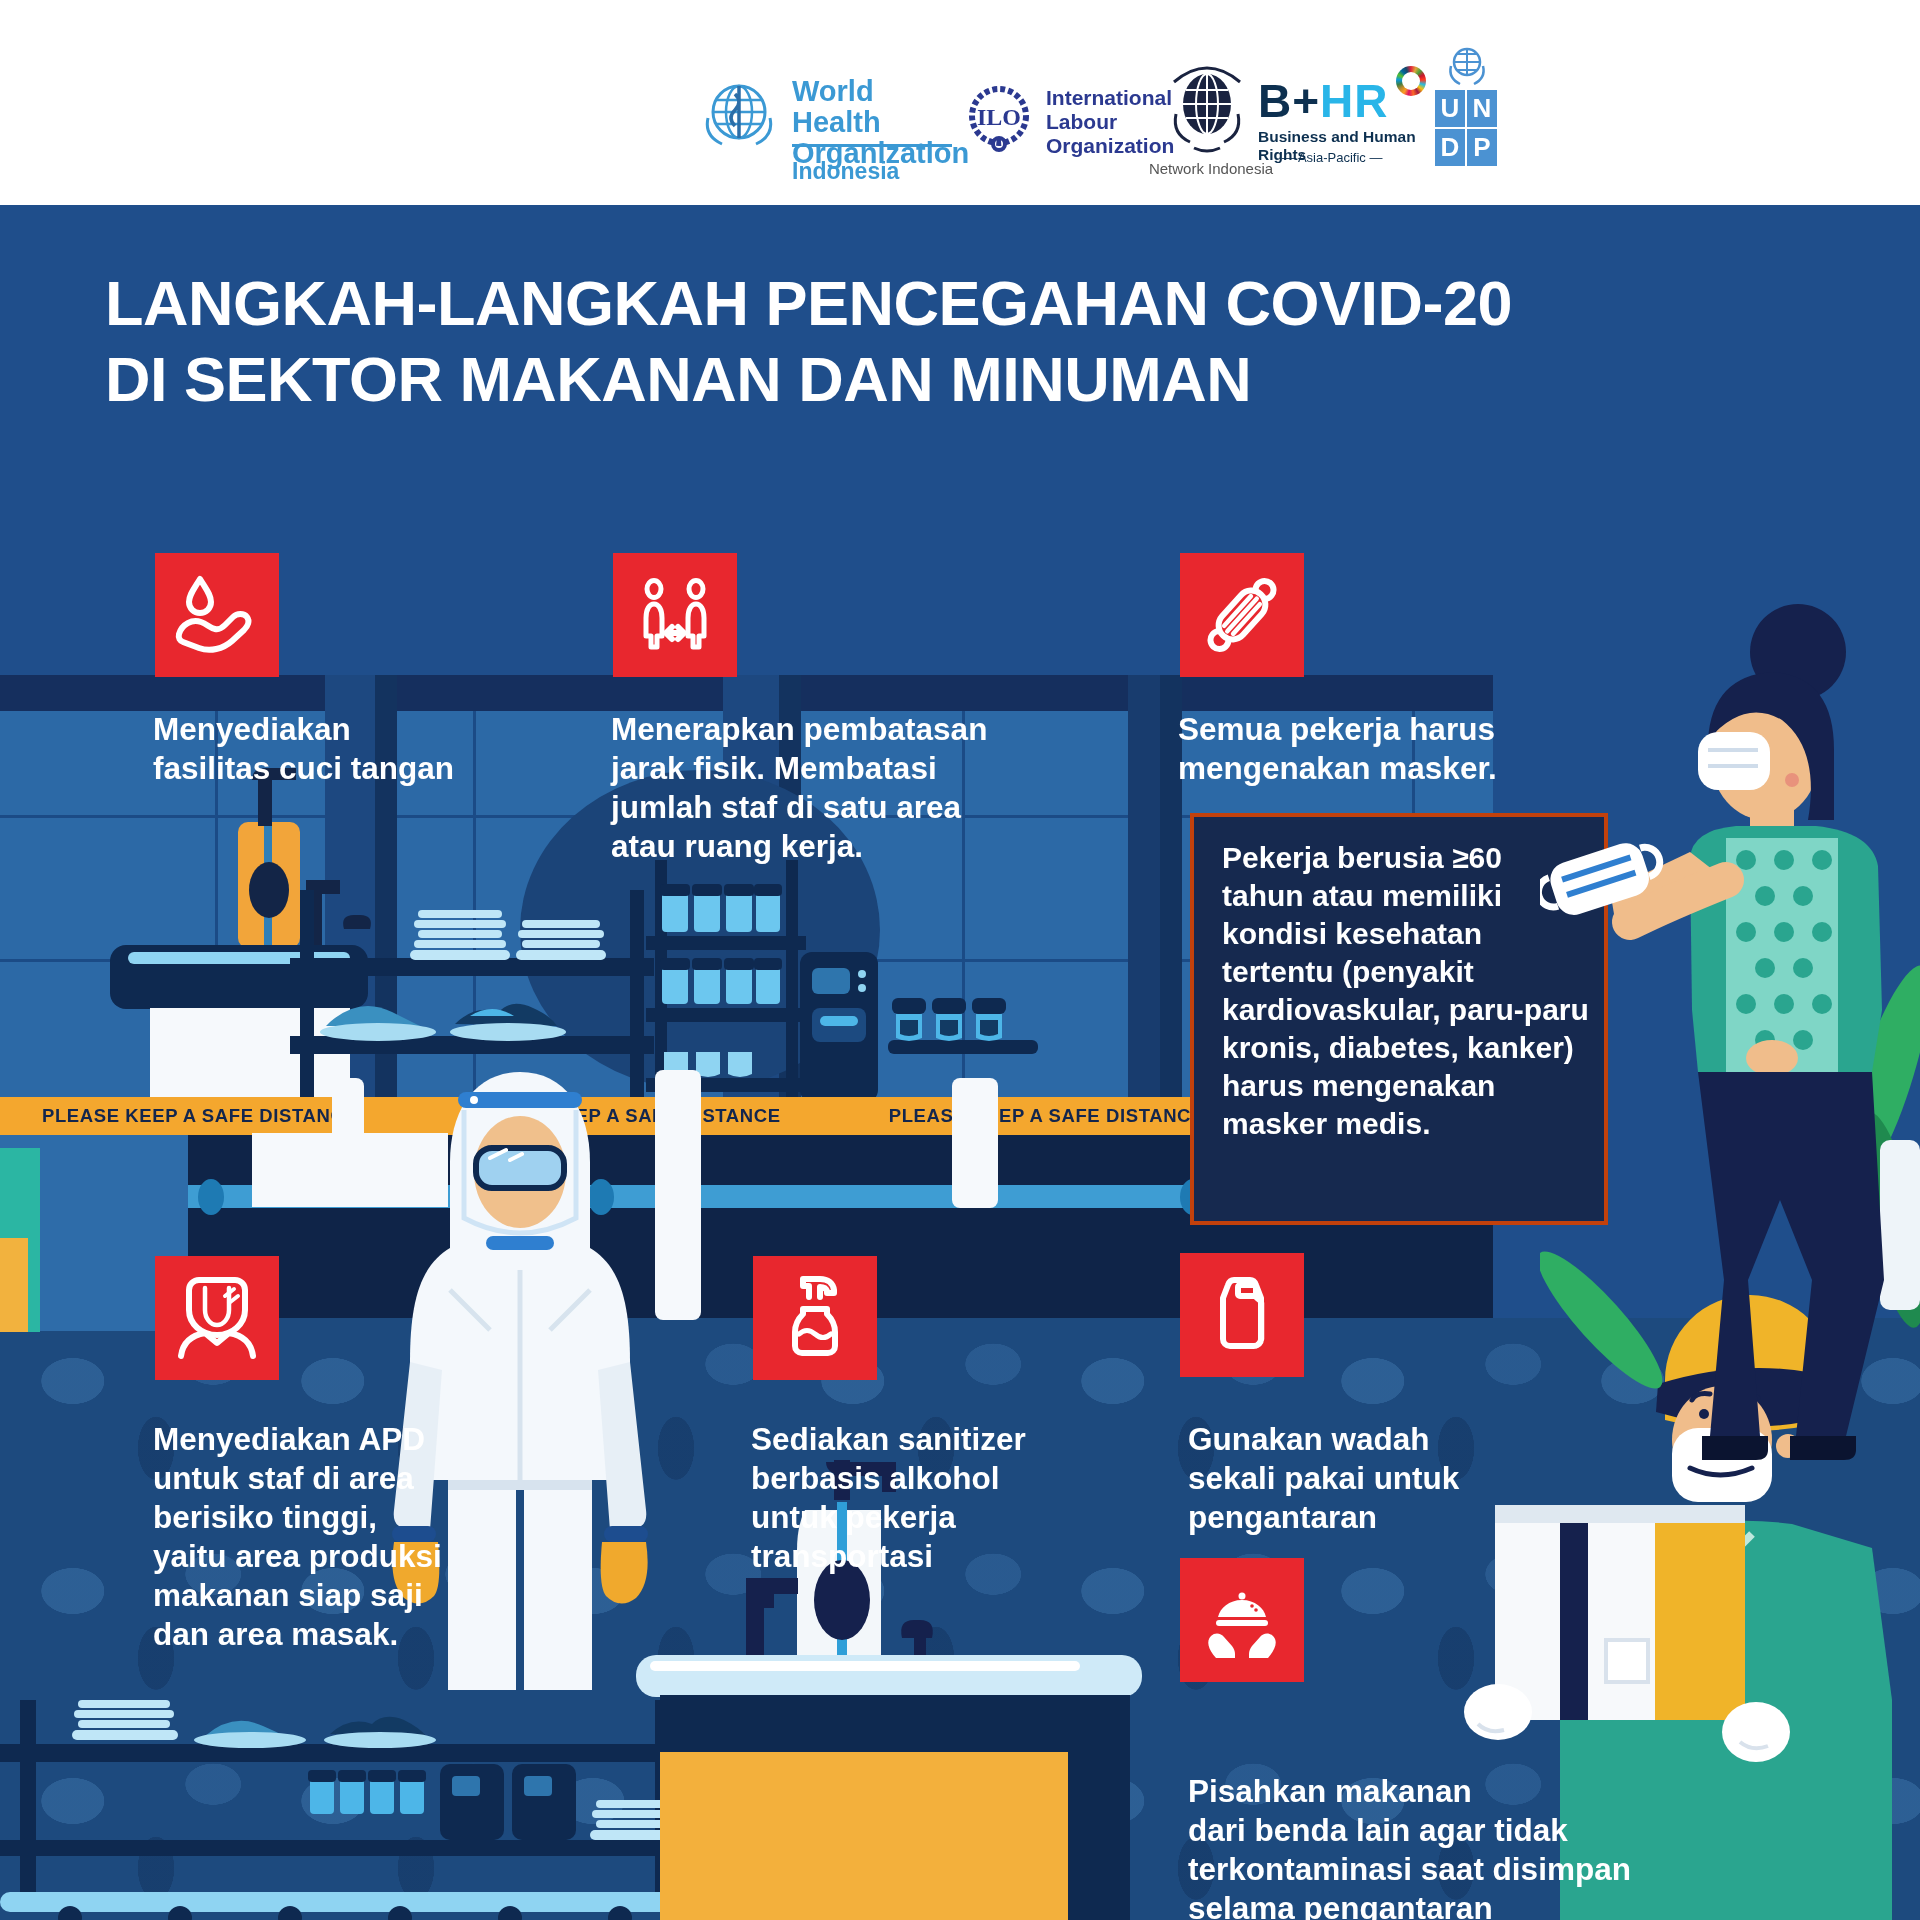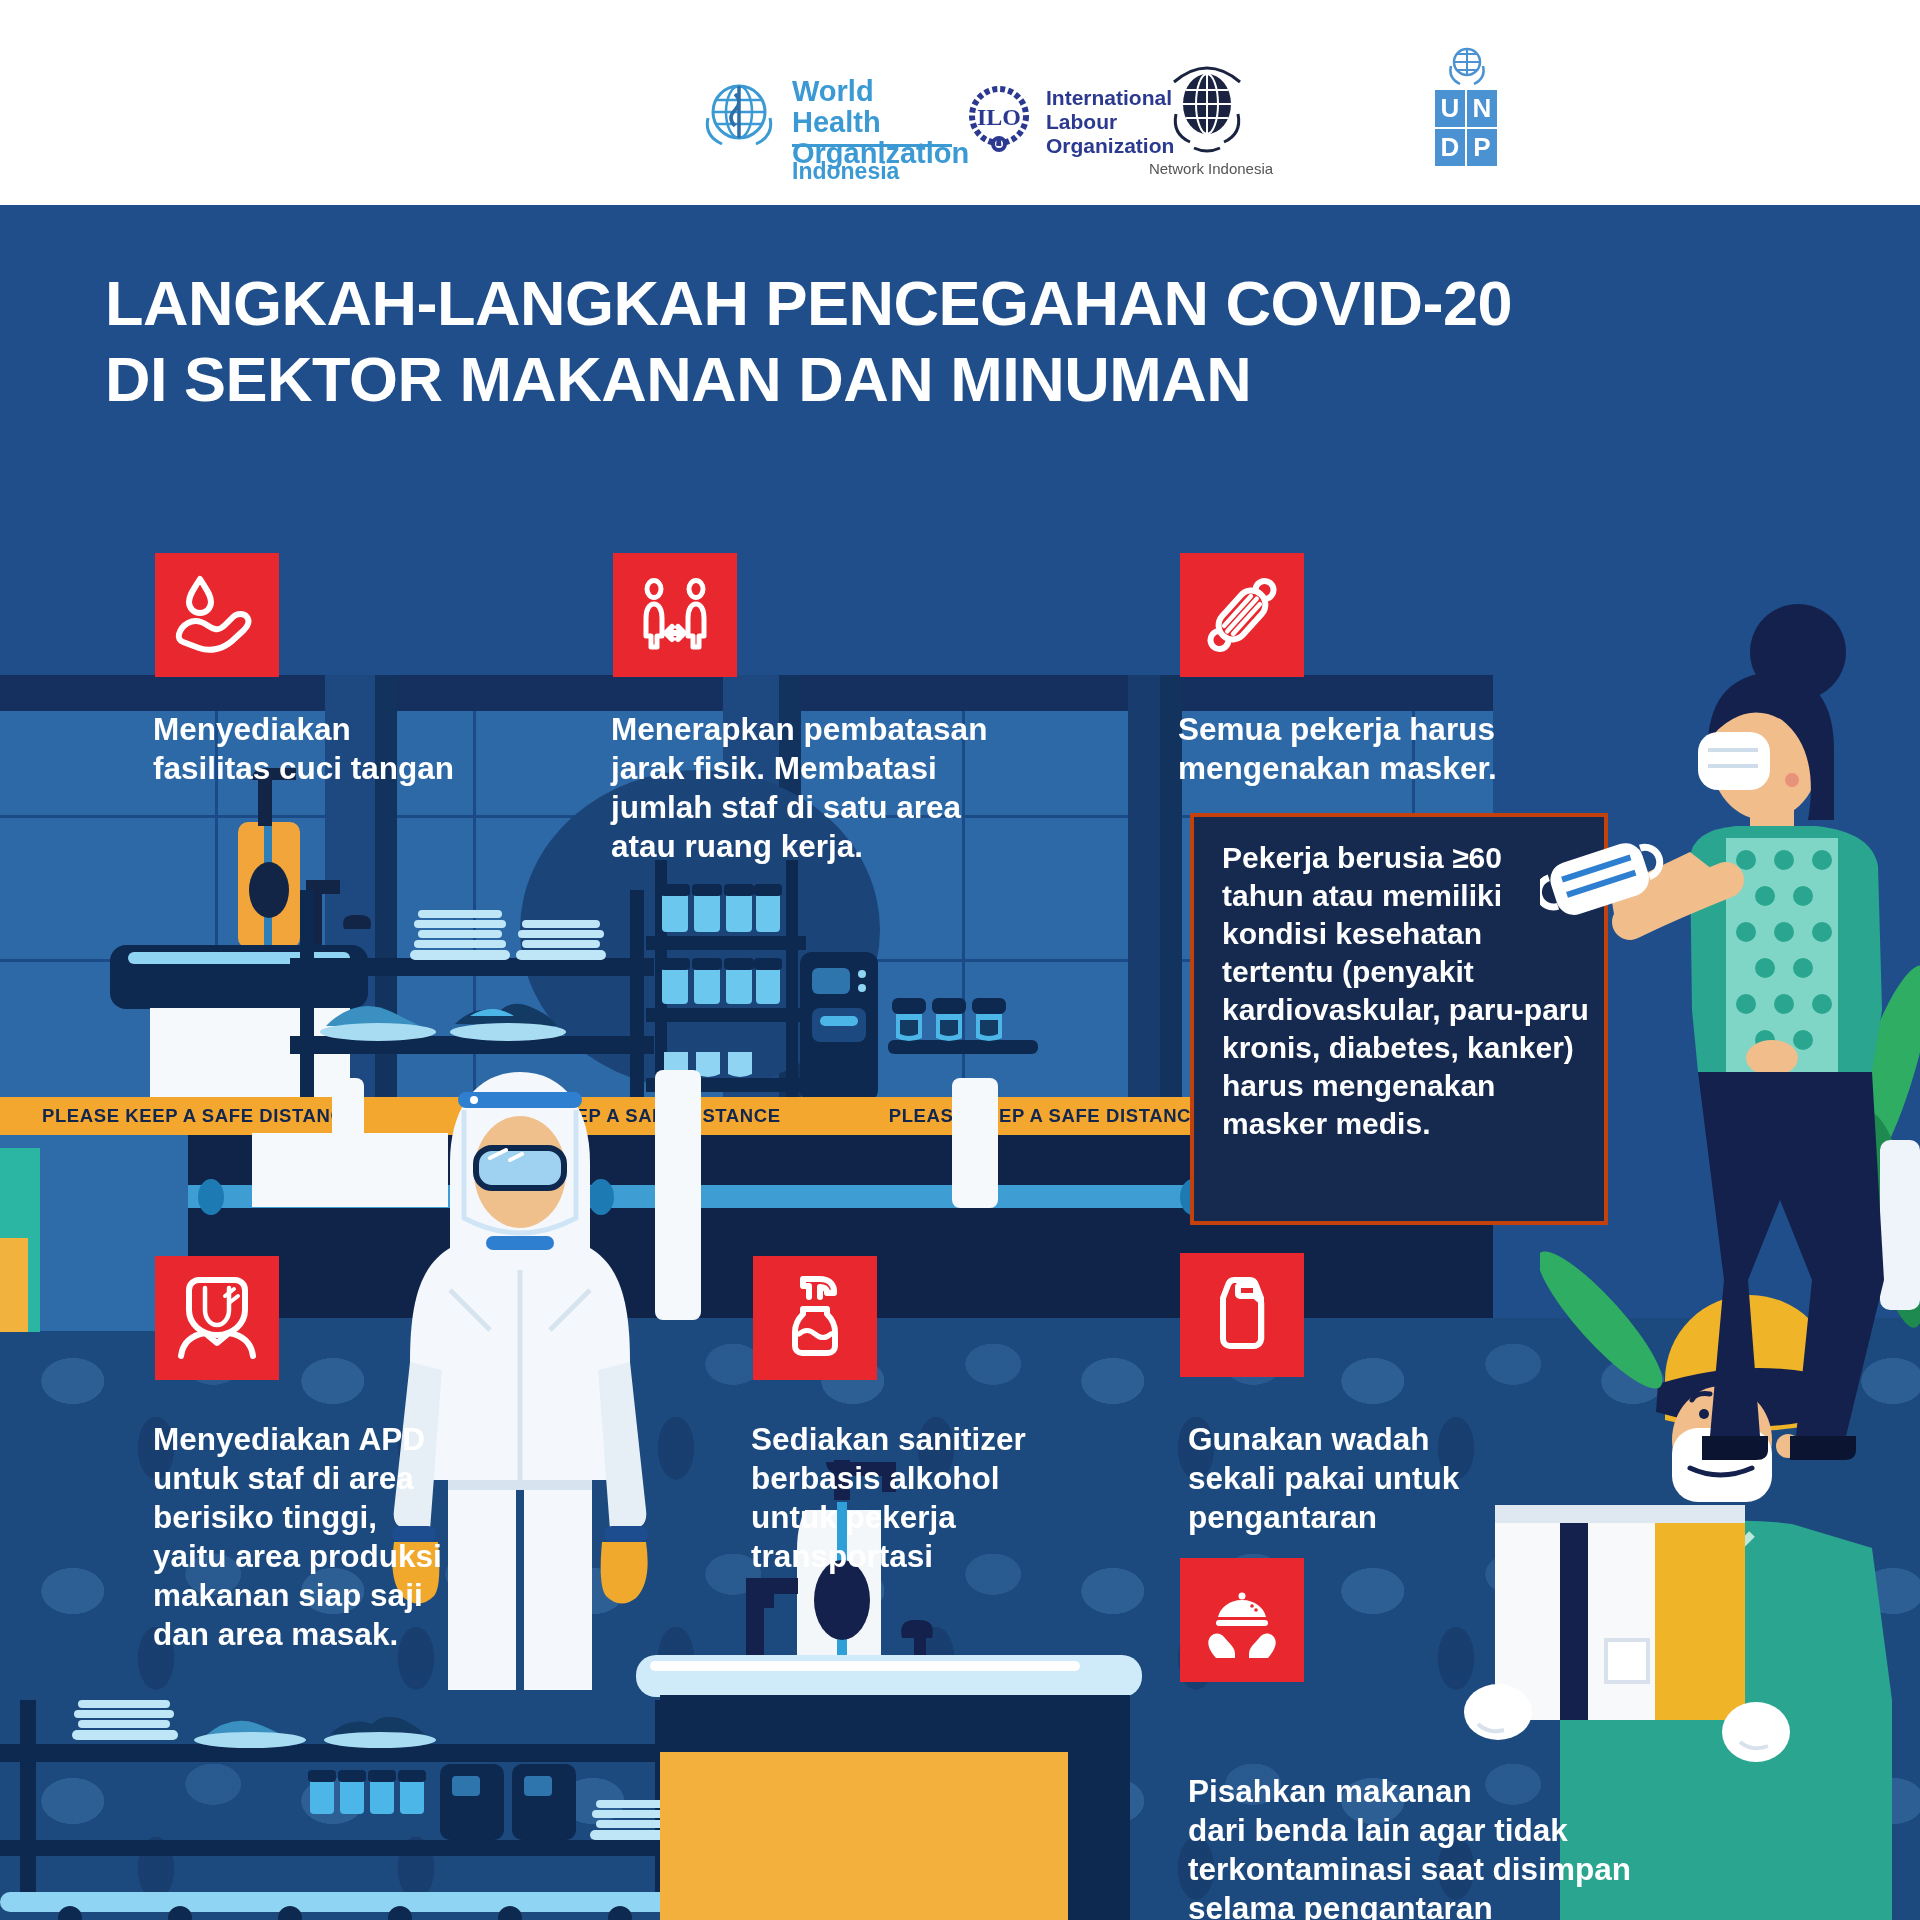--- a/index.html
+++ b/index.html
@@ -104,20 +104,26 @@
         <path d="M10 30 Q43 2 76 30" fill="none" stroke="#1a2340" stroke-width="3"></path>
         <ellipse cx="43" cy="52" rx="24" ry="30" fill="#1a2340"></ellipse>
         <ellipse cx="43" cy="52" rx="24" ry="30" fill="none" stroke="#fff" stroke-width="0"></ellipse>
         <path d="M19 52 h48 M22 38 h42 M22 66 h42 M43 22 v60" stroke="#fff" stroke-width="2" fill="none"></path>
         <ellipse cx="43" cy="52" rx="11" ry="30" fill="none" stroke="#fff" stroke-width="2"></ellipse>
         <path d="M12 62 q-4 20 14 28 M74 62 q4 20 -14 28 M30 96 q13 6 26 0" stroke="#1a2340" stroke-width="3" fill="none"></path>
       </svg>
       <div class="ungc-cap abs" style="left:-6px;top:108px;width:130px;text-align:center;">Network Indonesia</div>
     </div>
 
+    <div class="abs" style="left:1258px;top:74px;width:180px;height:100px;">
+      <div class="bhr-big abs" style="left:0;top:0;"><span class="bhr-b">B+</span><span class="bhr-hr">HR</span></div>
+      <div class="sdg-ring abs" style="left:138px;top:-8px;"></div>
+      <div class="bhr-sub abs" style="left:0;top:54px;">Business and Human Rights</div>
+      <div class="bhr-sub2 abs" style="left:24px;top:76px;">— Asia-Pacific —</div>
+    </div>
 
     <div class="abs" style="left:1435px;top:42px;width:64px;height:140px;">
       <svg class="abs" style="left:10px;top:0;" width="44" height="46" viewBox="0 0 44 46">
         <circle cx="22" cy="20" r="13" fill="none" stroke="#4b92d2" stroke-width="2.5"></circle>
         <path d="M9 20 h26 M12 12 h20 M12 28 h20 M22 7 v26" stroke="#4b92d2" stroke-width="2" fill="none"></path>
         <path d="M6 24 q-3 12 9 18 M38 24 q3 12 -9 18" stroke="#4b92d2" stroke-width="2.5" fill="none"></path>
       </svg>
       <div class="abs" style="left:0;top:48px;display:grid;grid-template-columns:30px 30px;gap:2px;">
         <div class="undp-block">U</div>
         <div class="undp-block">N</div>

